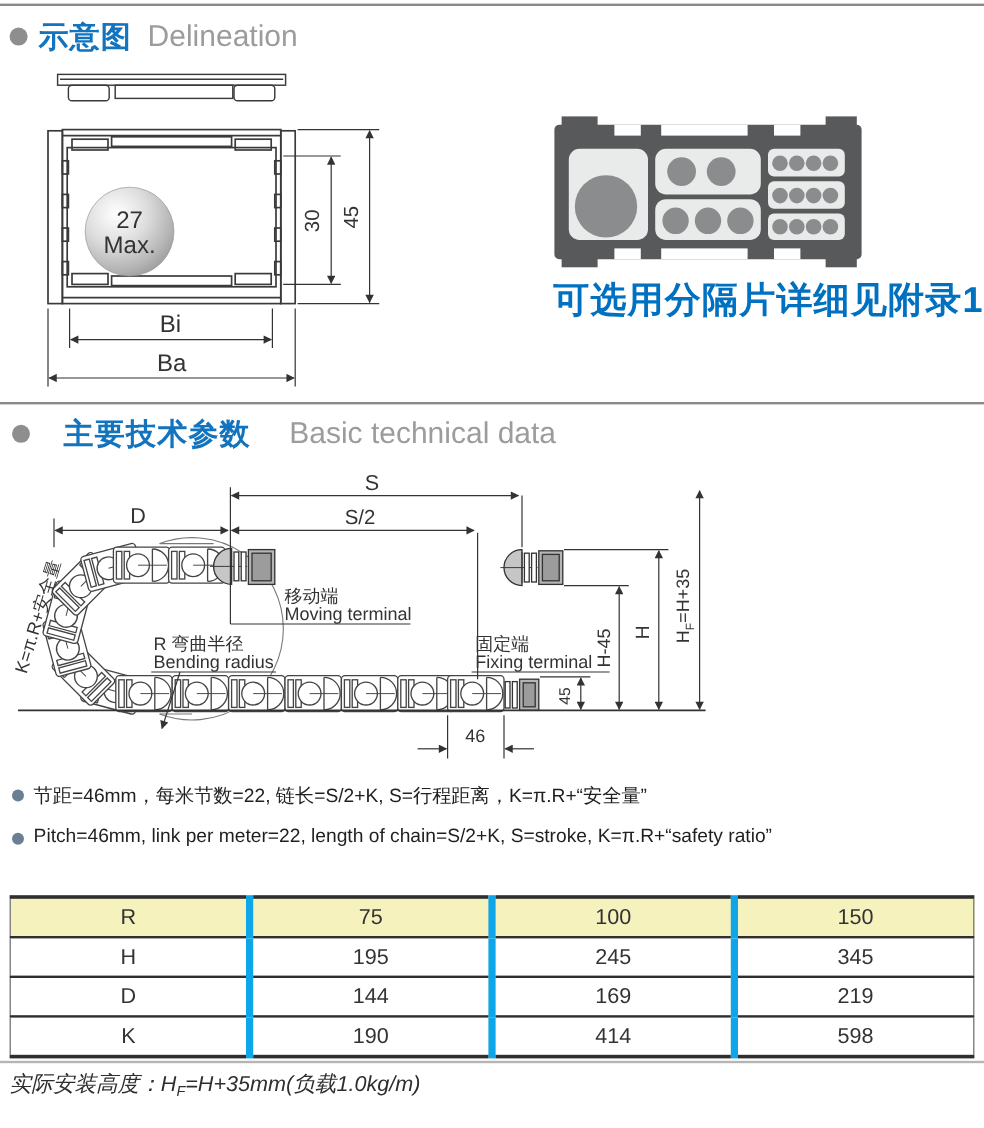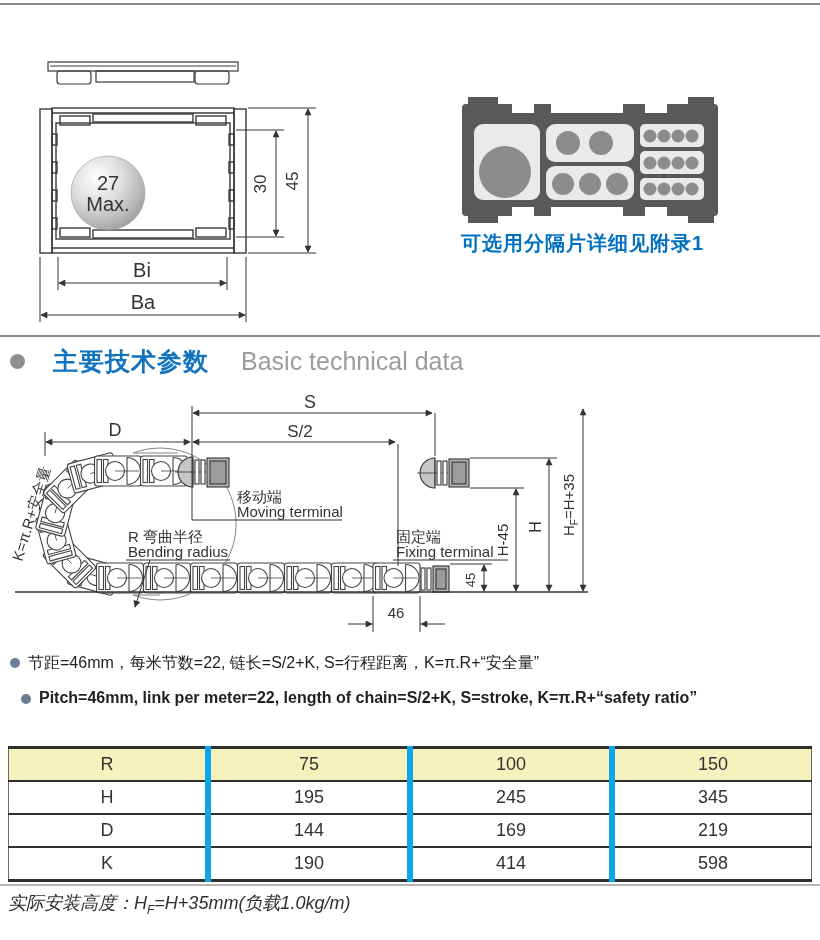--- a/index.html
+++ b/index.html
@@ -4,41 +4,46 @@
 <style>
   html,body{margin:0;padding:0;background:#fff;}
   .page{position:relative;width:820px;height:940px;background:#fff;overflow:hidden;
         font-family:"Liberation Sans","DejaVu Sans",sans-serif;color:#2e2e2e;}
   .divider{position:absolute;left:0;width:820px;height:2px;background:#8a8a8a;}
   .divider.light{background:#b5b5b5;}
   .sec-head{position:absolute;display:flex;align-items:center;gap:9px;}
   .sec-head .dot{width:15px;height:15px;border-radius:50%;background:#8e8e8e;flex:0 0 auto;}
   .sec-head .cn{font-size:25px;font-weight:bold;color:#1273bf;letter-spacing:1px;}
   .sec-head .en{font-size:25px;color:#9c9c9c;margin-left:4px;}
-  .caption-blue{position:absolute;font-size:20px;font-weight:bold;color:#0070c0;letter-spacing:1px;}
+  .caption-blue{position:absolute;font-size:30px;font-weight:bold;color:#0070c0;letter-spacing:1px;}
   .note-line{position:absolute;display:flex;align-items:flex-start;gap:8px;font-size:16px;color:#1f1f1f;}
   .note-line .dot{width:10px;height:10px;border-radius:50%;background:#6b7f94;margin-top:5px;flex:0 0 auto;}
   table.spec{position:absolute;left:8px;top:746px;width:804px;border-collapse:collapse;table-layout:fixed;
              border-left:1px solid #6a6a6a;border-right:1px solid #6a6a6a;}
   table.spec th,table.spec td{width:25%;text-align:center;font-size:18px;font-weight:normal;color:#333;
              border-left:6px solid #0ea5e9;padding:0;height:31px;}
   table.spec th:first-child,table.spec td:first-child{border-left:none;}
   table.spec thead tr{background:#f6f2bd;border-top:3px solid #2f2f2f;border-bottom:2px solid #2f2f2f;}
   table.spec tbody tr{border-bottom:2px solid #2f2f2f;}
   table.spec tbody tr:last-child{border-bottom:3px solid #2f2f2f;}
   .footer-line{position:absolute;left:8px;font-size:18px;color:#2e2e2e;}
   .footer-line sub{font-size:12px;}
   svg text{font-family:"Liberation Sans","DejaVu Sans",sans-serif;fill:#333;}
 </style>
 </head>
 <body>
 
 <div class="page">
 
   <div class="divider" style="top:3px;"></div>
+  <div class="sec-head" style="left:8px;top:14px;">
+    <span class="dot"></span>
+    <span class="cn">示意图</span>
+    <span class="en">Delineation</span>
+  </div>
 
   <svg style="position:absolute;left:18px;top:52px;" width="360" height="272" viewBox="18 52 360 272">
     <defs>
       <marker id="a1" viewBox="0 0 10 10" refX="9" refY="5" markerWidth="9" markerHeight="7" orient="auto-start-reverse">
         <path d="M0,0 L10,5 L0,10 z" fill="#333"></path>
       </marker>
       <radialGradient id="ball" cx="35%" cy="30%" r="78%">
         <stop offset="0" stop-color="#ffffff"></stop>
           <stop offset="0.45" stop-color="#dddddd"></stop>
         <stop offset="0.8" stop-color="#b5b5b5"></stop>
@@ -271,21 +276,21 @@
     <text x="541" y="527" font-size="16" text-anchor="middle" transform="rotate(-90 541 527)">H</text>
     <text x="574" y="505" font-size="15" text-anchor="middle" transform="rotate(-90 574 505)"><tspan>H</tspan><tspan dy="4" font-size="10">F</tspan><tspan dy="-4">=H+35</tspan></text>
     <text x="475" y="580" font-size="13" text-anchor="middle" transform="rotate(-90 475 580)">45</text>
     <text x="396" y="618" font-size="15" text-anchor="middle">46</text>
   </svg>
 
   <div class="note-line" style="left:10px;top:653px;">
     <span class="dot"></span>
     <span>节距=46mm，每米节数=22, 链长=S/2+K, S=行程距离，K=π.R+“安全量”</span>
   </div>
-  <div class="note-line" style="left:21px;top:689px;font-weight:bold;">
+  <div class="note-line" style="left:10px;top:689px;">
     <span class="dot"></span>
     <span>Pitch=46mm, link per meter=22, length of chain=S/2+K, S=stroke, K=π.R+“safety ratio”</span>
   </div>
 
   <table class="spec">
     <thead>
       <tr>
         <th>R</th>
         <th>75</th>
         <th>100</th>

